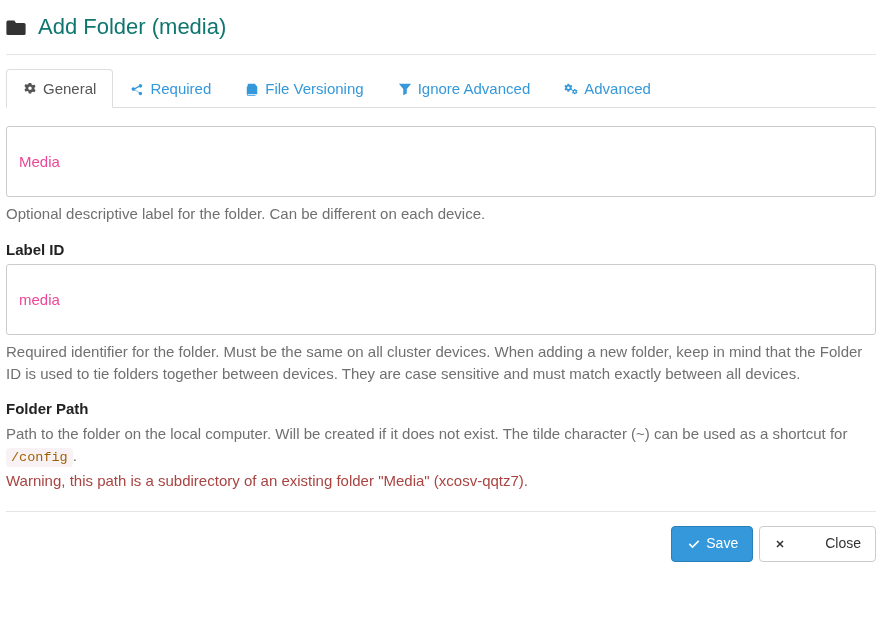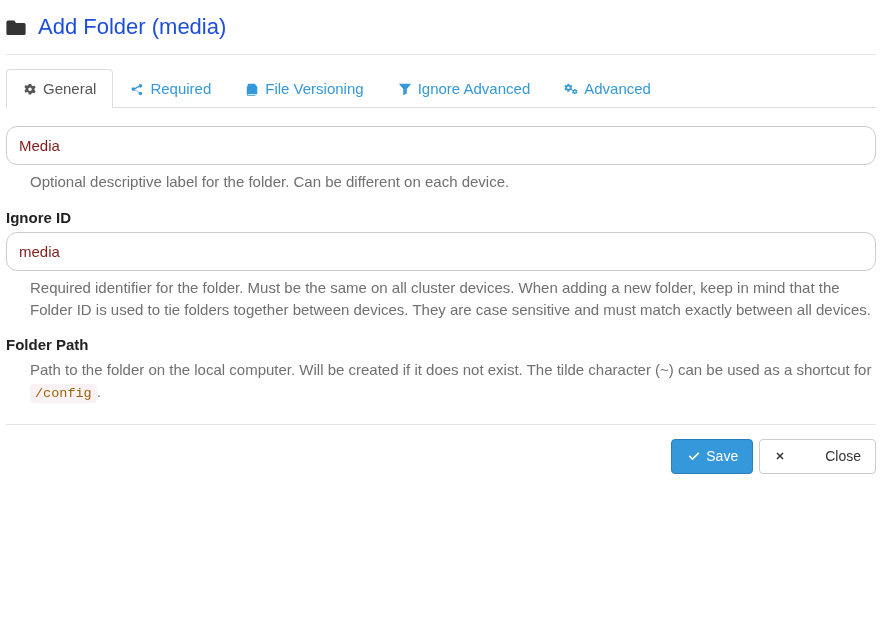--- a/index.html
+++ b/index.html
@@ -19,21 +19,21 @@
       margin-bottom: 14px;
     }
     .dialog-header .folder-icon {
       width: 20px; height: 16px;
       margin-right: 12px;
       fill: #333;
     }
     .dialog-title {
       font-size: 22px;
       font-weight: 400;
-      color: #1d4ed8;
+      color: #0f766e;
     }
     .nav-tabs {
       display: flex;
       list-style: none;
       border-bottom: 1px solid #ddd;
       margin-bottom: 18px;
     }
     .nav-tabs li {
       position: relative;
     }
@@ -47,51 +47,49 @@
       border: 1px solid transparent;
       border-radius: 4px 4px 0 0;
       margin-bottom: -1px;
       cursor: pointer;
       font-size: 15px;
     }
     .nav-tabs li.active a {
       color: #555;
       border-color: #ddd #ddd #fff;
       background: #fff;
-      align-items: flex-end;
     }
     .tab-icon { width: 14px; height: 14px; flex-shrink: 0; }
     .nav-tabs li.active .tab-icon { fill: #555; }
     .nav-tabs li:not(.active) .tab-icon { fill: #3498db; }
 
     .form-group { margin-bottom: 16px; }
     .form-group label {
       display: block;
       font-weight: 700;
       color: #222;
       margin-bottom: 6px;
       font-size: 15px;
     }
     .form-control {
       display: block;
       width: 100%;
-      padding: 8px 12px;
+      padding: 24px 12px;
       font-size: 15px;
       line-height: 1.4;
-      color: #7f1d1d;
+      color: #ec4899;
       background: #fff;
       border: 1px solid #ccc;
-      border-radius: 11px;
+      border-radius: 3px;
     }
     .help-block {
       color: #707070;
       font-size: 15px;
       margin-top: 6px;
       line-height: 1.45;
-      margin-left: 24px;
     }
     code {
       background: #f9f2f4;
       color: #a16207;
       border-radius: 4px;
       padding: 2px 5px;
       font-family: Menlo, Monaco, Consolas, "Courier New", monospace;
       font-size: 90%;
     }
     .text-danger {
@@ -189,29 +187,30 @@
 </ul>
 
 <div>
 
   <div class="form-group">
     <input type="text" class="form-control" value="Media" style="">
     <p class="help-block">Optional descriptive label for the folder. Can be different on each device.</p>
   </div>
 
   <div class="form-group">
-    <label>Ignore ID</label>
+    <label>Label ID</label>
     <input type="text" class="form-control" value="media" style="">
     <p class="help-block">Required identifier for the folder. Must be the same on all cluster devices. When adding a new folder, keep in mind that the Folder ID is used to tie folders together between devices. They are case sensitive and must match exactly between all devices.</p>
   </div>
 
   <div class="form-group">
     <label>Folder Path</label>
     <p class="help-block">
       <span>Path to the folder on the local computer. Will be created if it does not exist. The tilde character (~) can be used as a shortcut for </span><code>/config</code><span>.</span>
+      <span class="text-danger">Warning, this path is a subdirectory of an existing folder "Media" (xcosv-qqtz7).</span>
     </p>
   </div>
 
 </div>
 
 <div class="dialog-footer">
   <button class="btn btn-primary">
     <svg class="btn-icon" viewBox="0 0 16 16">
         <path d="M13.5 3L6 10.5 2.5 7 1 8.5 6 13.5 15 4.5z"></path>
       </svg>

